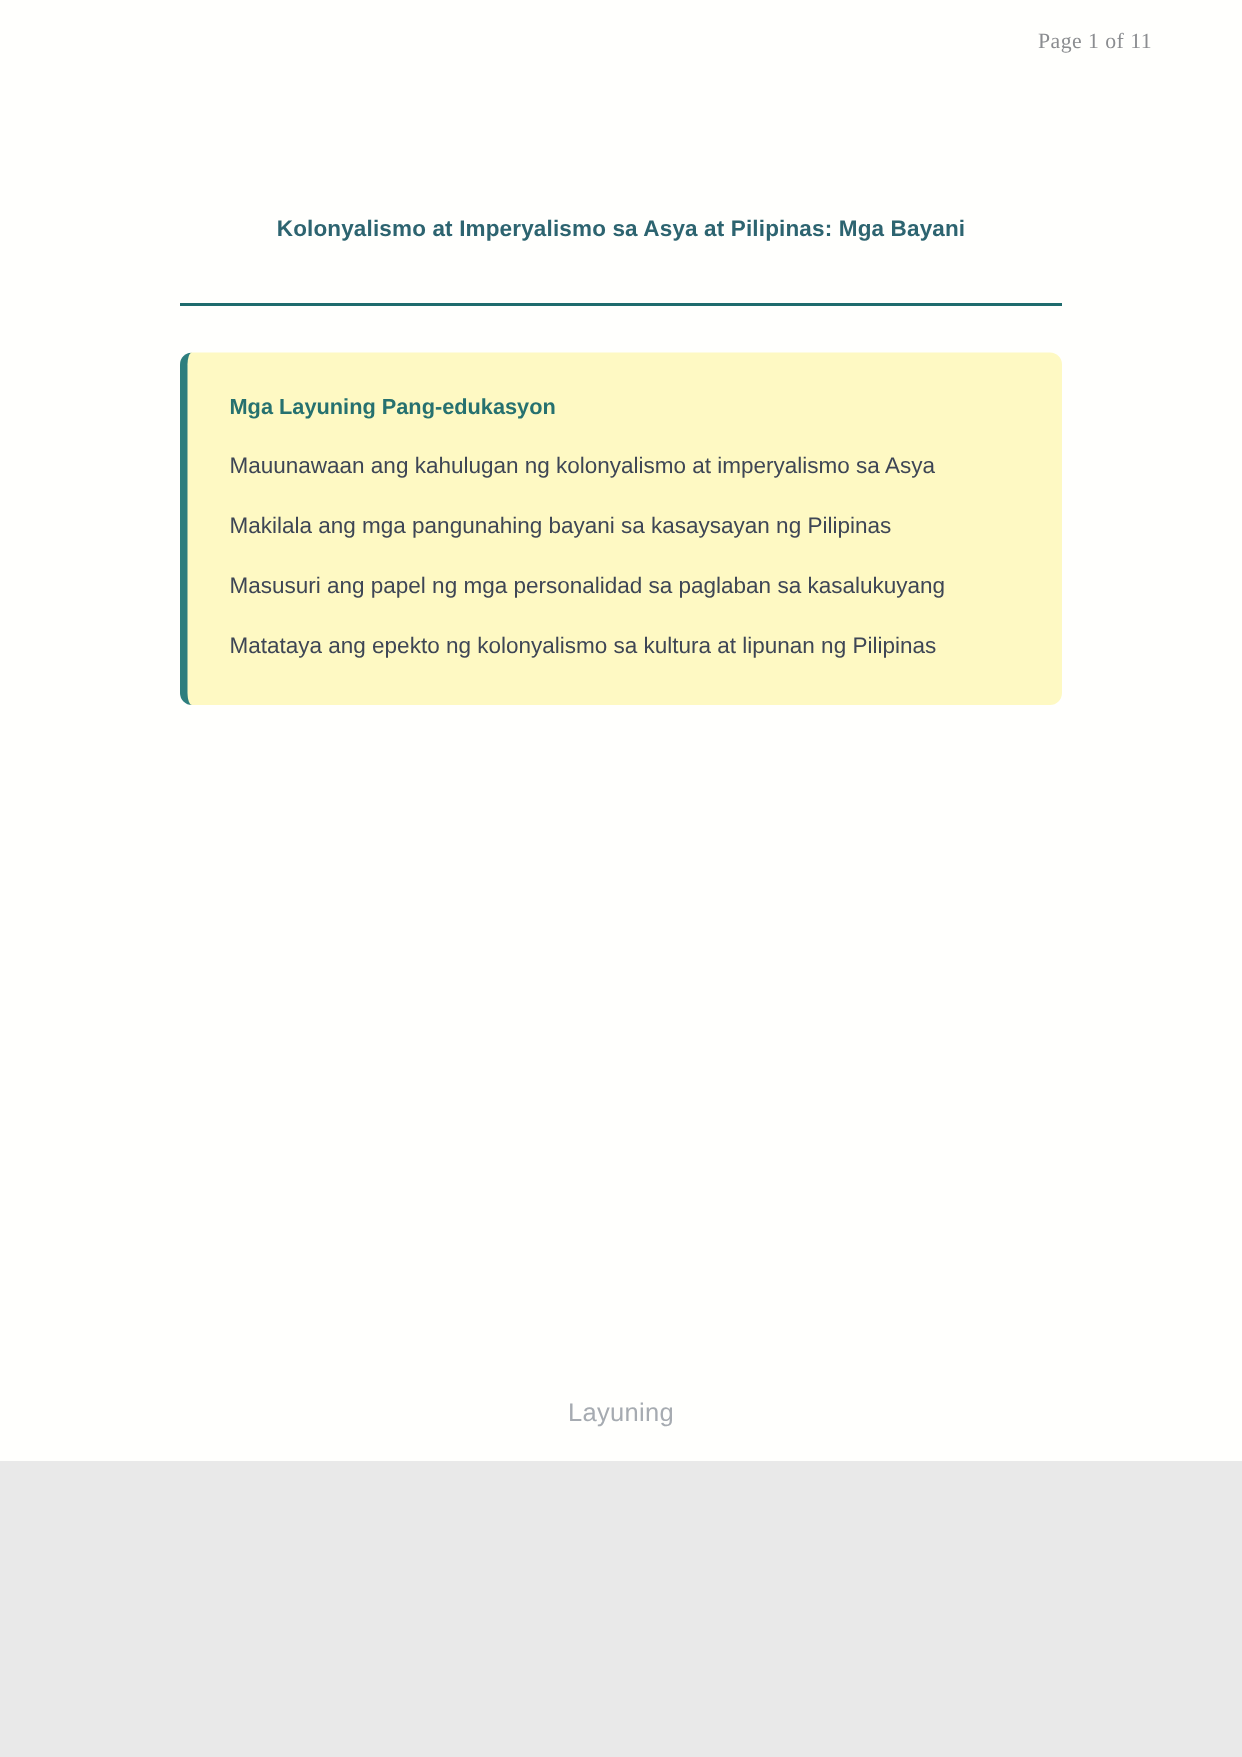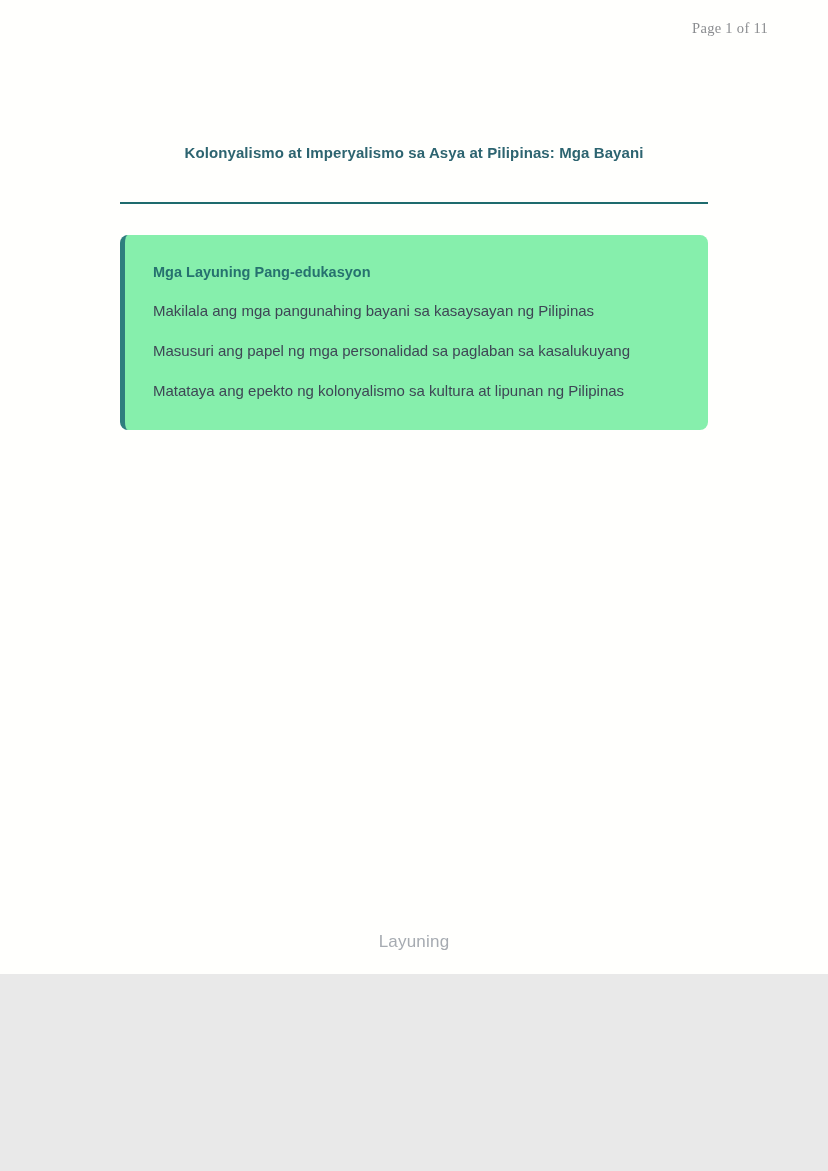--- a/index.html
+++ b/index.html
@@ -42,21 +42,21 @@
     padding: 0 40px;
   }
   .divider {
     margin-top: 41px;
     border: none;
     border-top: 2px solid #1e6b6d;
     width: 100%;
   }
   .objectives-box {
     margin-top: 31px;
-    background: #86efac;
+    background: #fef9c3;
     border-left: 5px solid #2e7e7e;
     border-radius: 8px;
     padding: 29px 28px 30px 28px;
   }
   .objectives-heading {
     font-size: 14.5px;
     font-weight: 700;
     color: #26716f;
   }
   .objective-item {
@@ -86,20 +86,21 @@
   <div class="content">
 
     <h1 class="doc-title">Kolonyalismo at Imperyalismo sa Asya at Pilipinas: Mga Bayani</h1>
 
 
     <hr class="divider">
 
     <div class="objectives-box">
       <div class="objectives-heading">Mga Layuning Pang-edukasyon</div>
 
+      <div class="objective-item">Mauunawaan ang kahulugan ng kolonyalismo at imperyalismo sa Asya</div>
       <div class="objective-item">Makilala ang mga pangunahing bayani sa kasaysayan ng Pilipinas</div>
       <div class="objective-item">Masusuri ang papel ng mga personalidad sa paglaban sa kasalukuyang</div>
       <div class="objective-item">Matataya ang epekto ng kolonyalismo sa kultura at lipunan ng Pilipinas</div>
     </div>
 
   </div>
 
   <div class="footer-brand">Layuning</div>
 
 </div>

